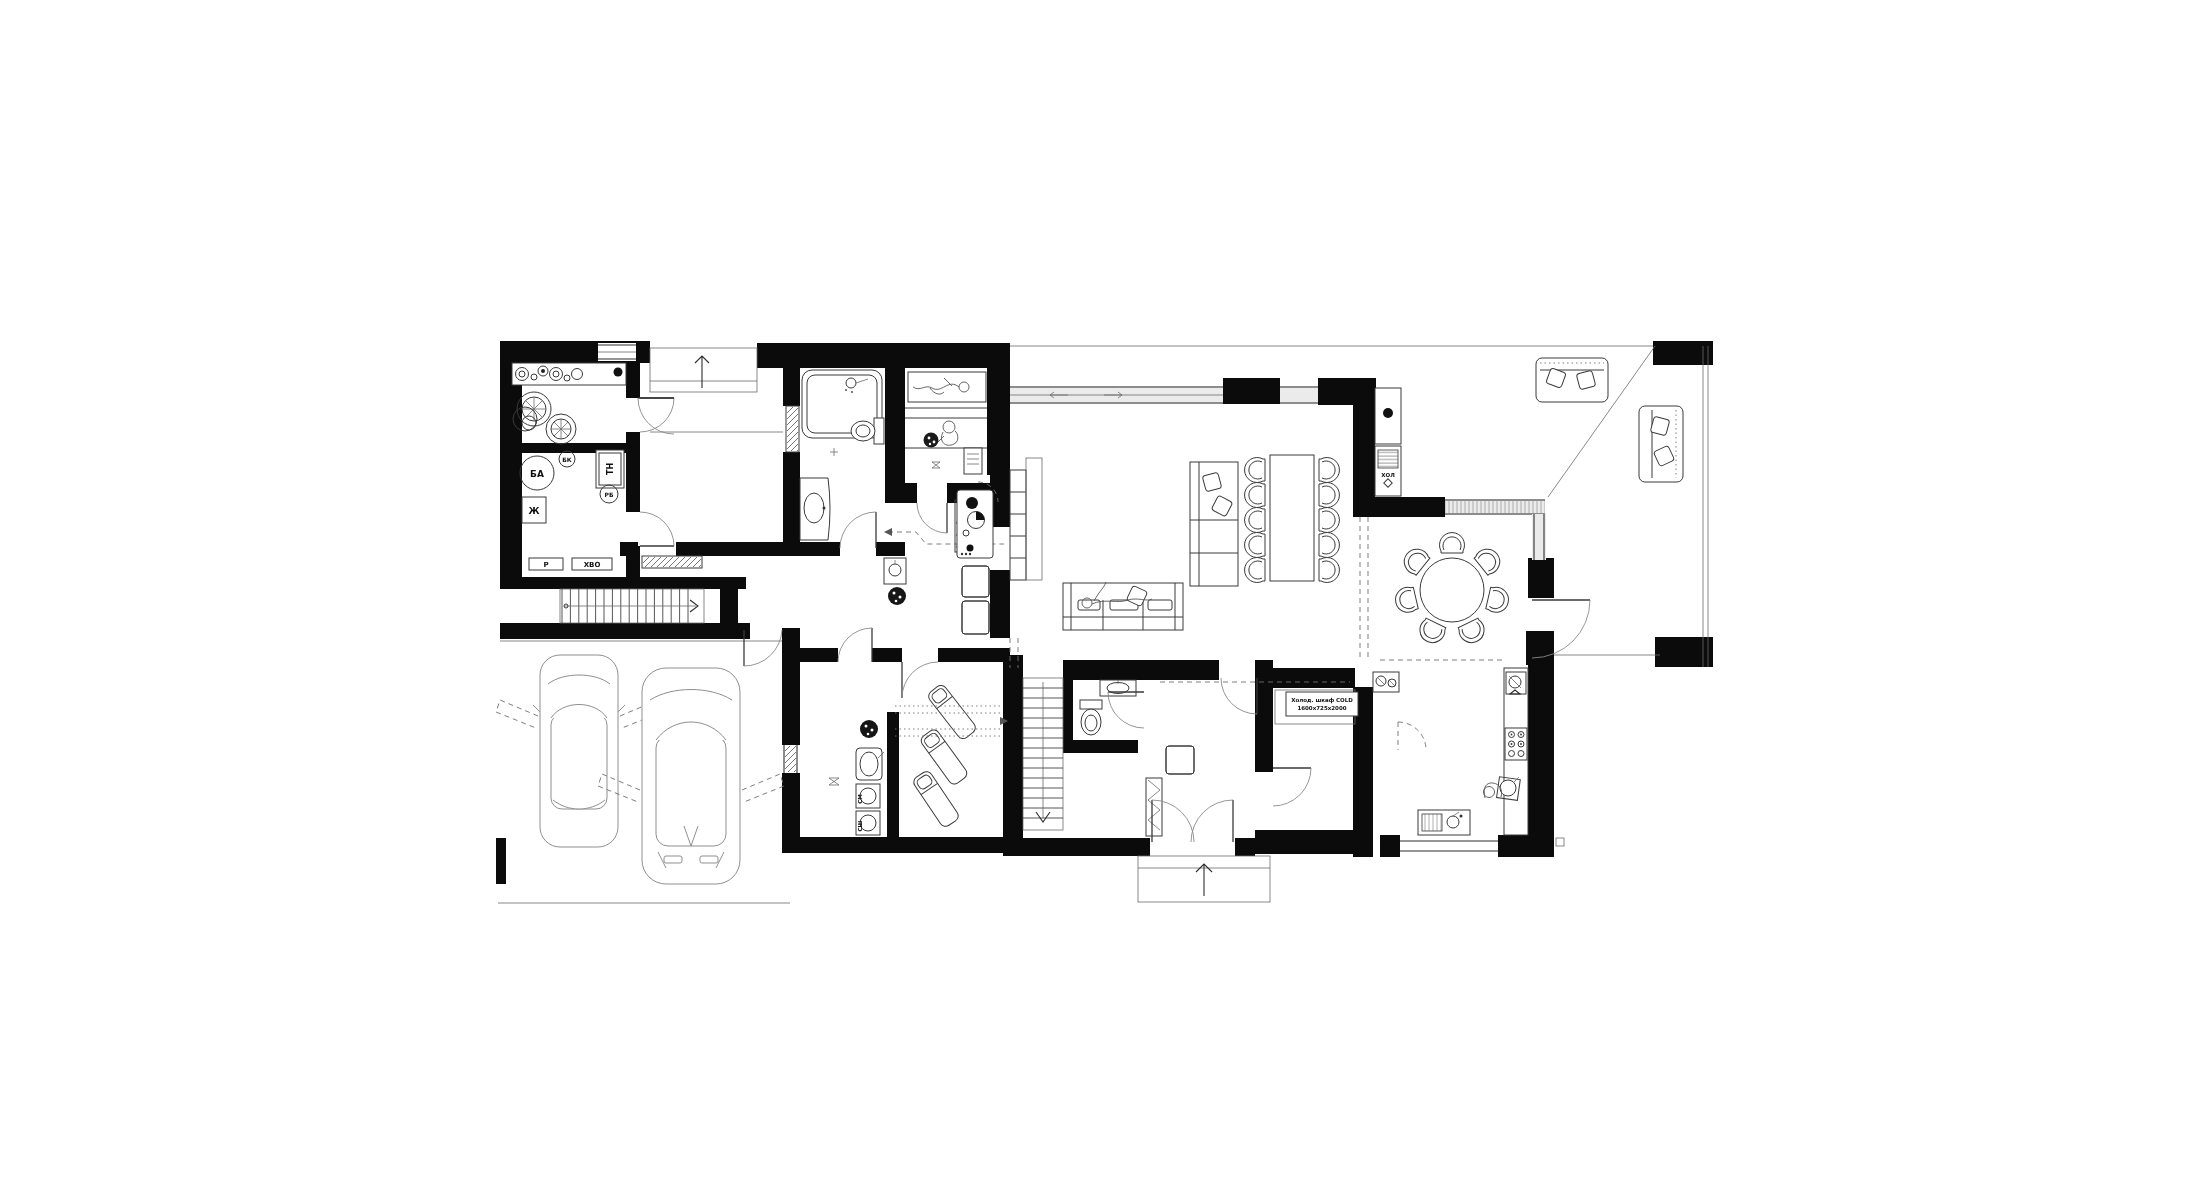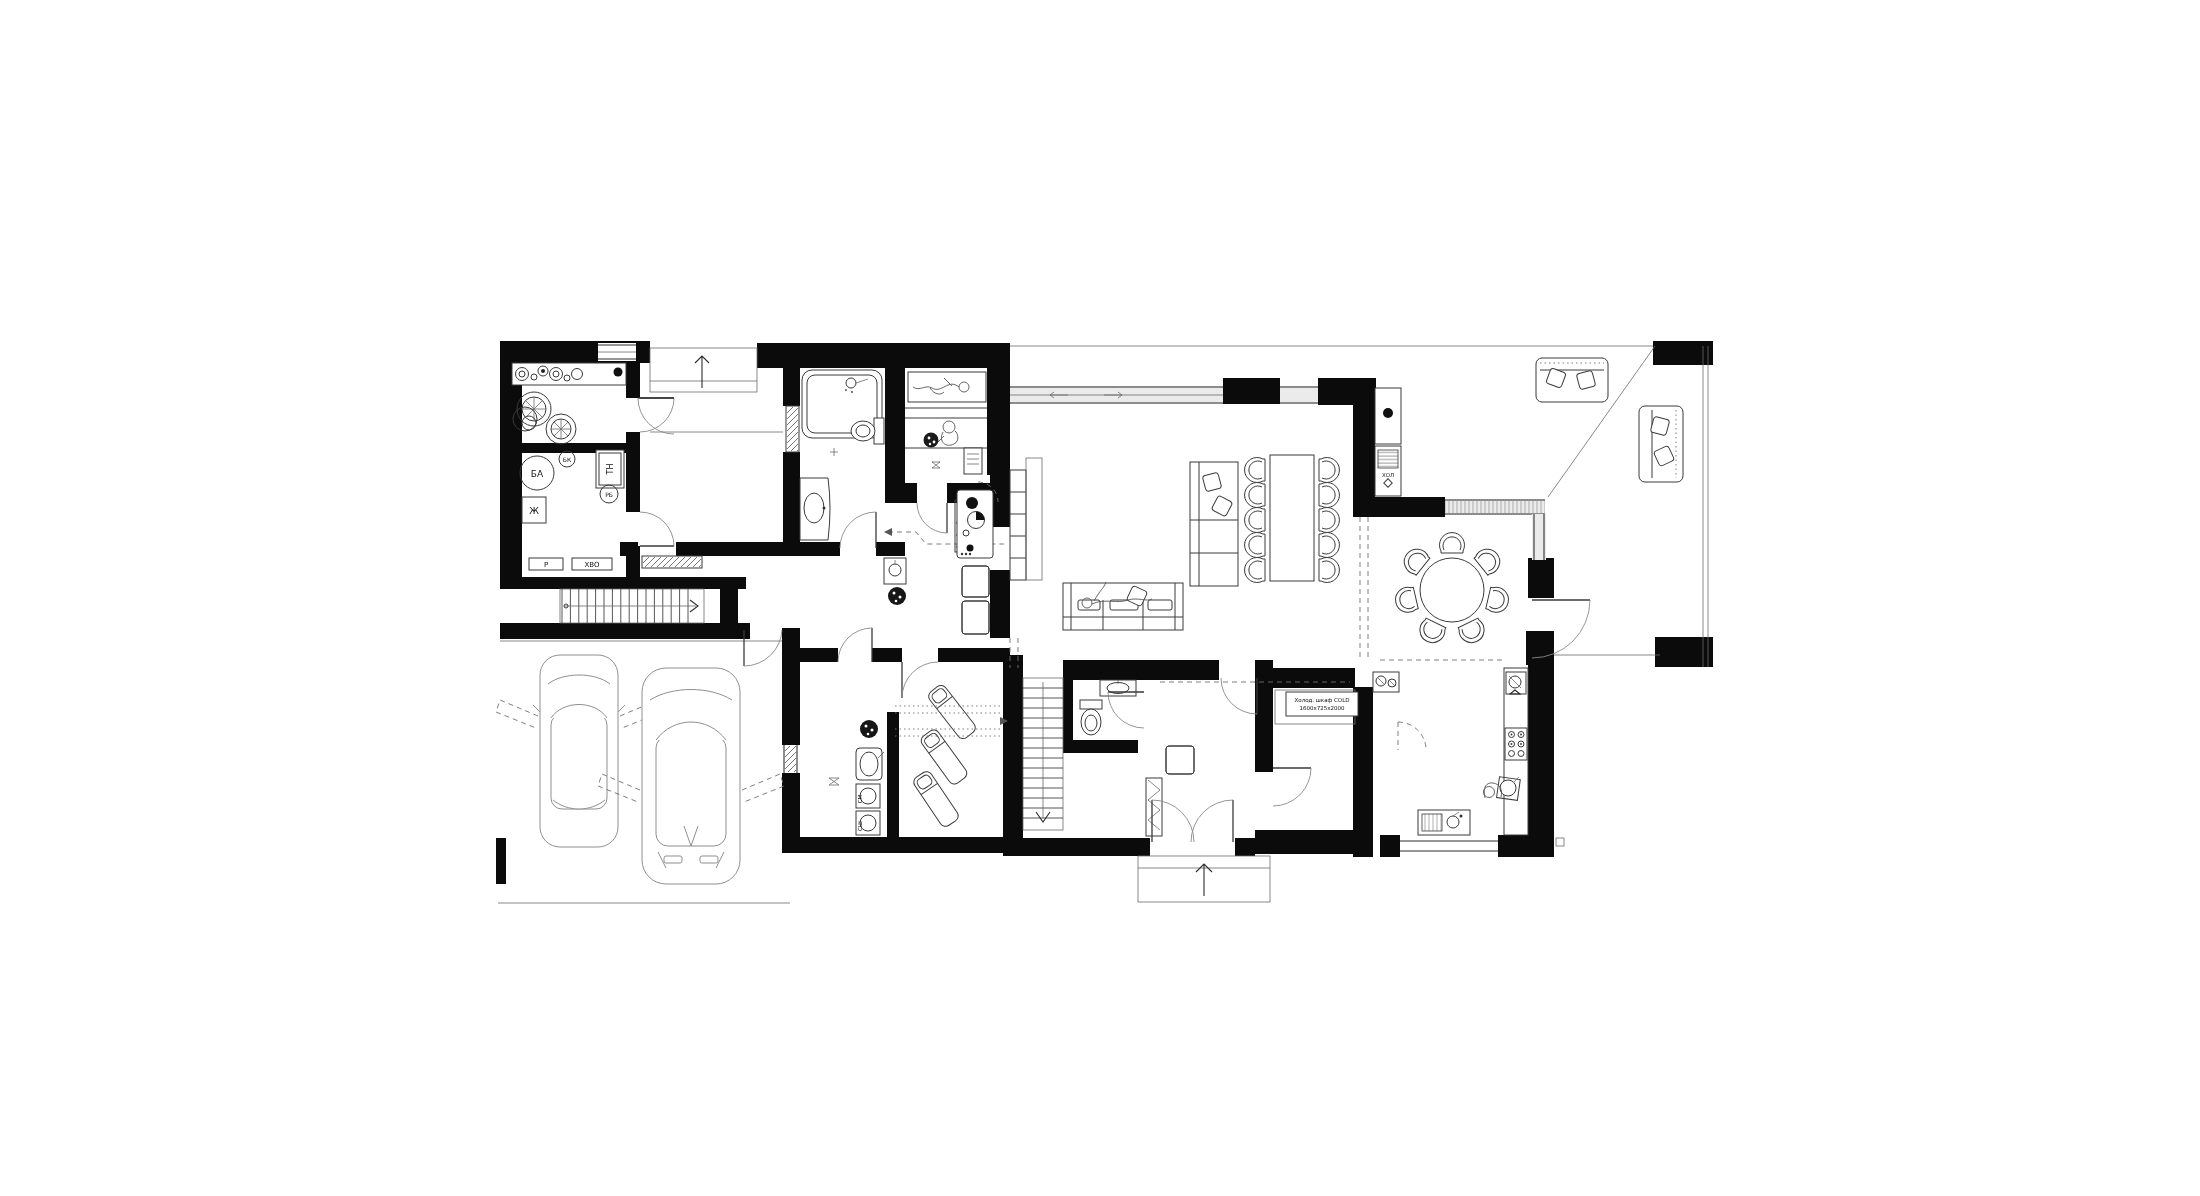--- a/index.html
+++ b/index.html
@@ -1,16 +1,16 @@
 <!DOCTYPE html>
 <html><head>
 <meta charset="utf-8">
 <style>
   html,body{margin:0;padding:0;background:#fff;width:2200px;height:1196px;overflow:hidden;}
-  #stage{position:relative;width:2200px;height:1196px;background:#fff;}
+  #stage{position:relative;width:2200px;height:1196px;background:#fff;font-weight:bold;}
   svg{position:absolute;left:0;top:0;}
   text{font-family:"DejaVu Sans","Liberation Sans",sans-serif;fill:#111;}
   .w{fill:#0b0b0b;stroke:none;}
   .ln{stroke:#2e2e2e;stroke-width:1.1;fill:none;}
   .tn{stroke:#6b6b6b;stroke-width:0.8;fill:none;}
   .furn{stroke:#3a3a3a;stroke-width:1;fill:#fff;}
   .furn2{stroke:#3a3a3a;stroke-width:1;fill:none;}
   .door{stroke:#8a8a8a;stroke-width:0.9;fill:none;}
   .leaf{stroke:#3a3a3a;stroke-width:1.3;}
   .dash{stroke:#6f6f6f;stroke-width:0.9;fill:none;stroke-dasharray:5 4;}

